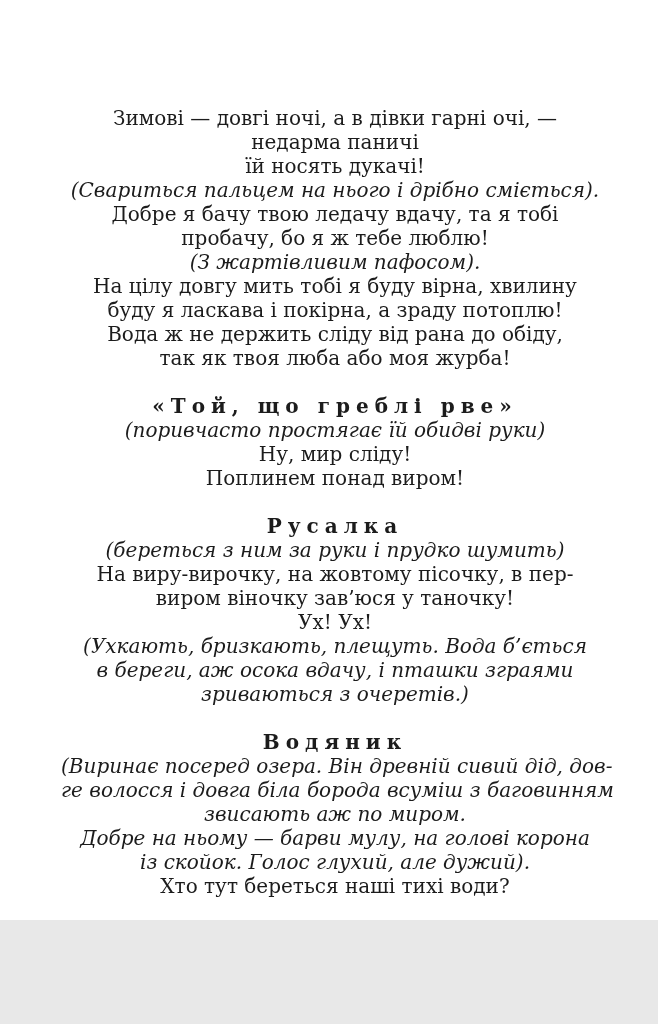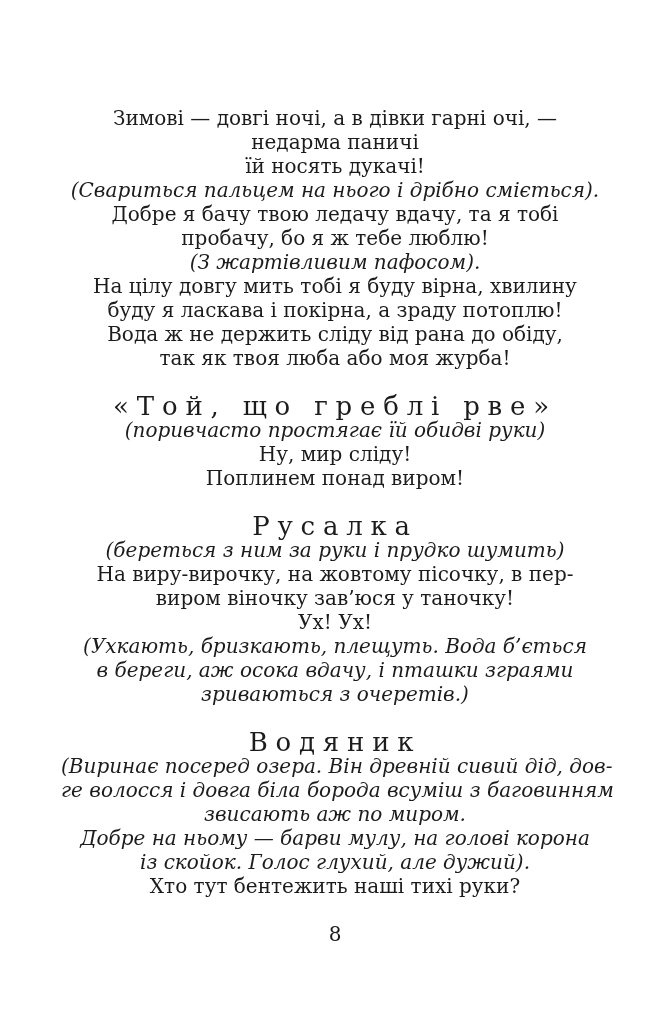--- a/index.html
+++ b/index.html
@@ -3,21 +3,21 @@
 <meta charset="utf-8">
 <style>
   html, body {
     margin: 0;
     padding: 0;
     background: #e8e8e8;
   }
   .book-page {
     position: relative;
     width: 658px;
-    height: 1024px;
+    height: 920px;
     margin: 0 auto;
     background: #ffffff;
     color: #1c1c1c;
     font-family: "DejaVu Serif", "Liberation Serif", serif;
     box-sizing: border-box;
     padding-top: 106px;
     overflow: hidden;
   }
   .content {
     width: 548px;
@@ -31,24 +31,25 @@
     line-height: 24px;
     white-space: nowrap;
   }
   .verse {
     font-style: normal;
   }
   .stage {
     font-style: italic;
   }
   .character {
-    font-size: 26px;
+    font-size: 20px;
     line-height: 24px;
     letter-spacing: 0.3em;
     white-space: nowrap;
+    font-weight: bold;
   }
   .page-number {
     margin-top: 24px;
     font-size: 20px;
     line-height: 24px;
     text-align: center;
   }
 </style>
 </head>
 <body>
@@ -88,18 +89,18 @@
       <div class="line stage">зриваються з очеретів.)</div>
     </div>
 
     <div class="section">
       <div class="character">Водяник</div>
       <div class="line stage">(Виринає посеред озера. Він древній сивий дід, дов-</div>
       <div class="line stage">ге волосся і довга біла борода всуміш з баговинням</div>
       <div class="line stage">звисають аж по миром.</div>
       <div class="line stage">Добре на ньому — барви мулу, на голові корона</div>
       <div class="line stage">із скойок. Голос глухий, але дужий).</div>
-      <div class="line verse">Хто тут бентежить наші тихі руки?</div>
+      <div class="line verse">Хто тут береться наші тихі води?</div>
     </div>
 
     <div class="page-number">8</div>
   </div>
 </div>
 
 </body></html>

